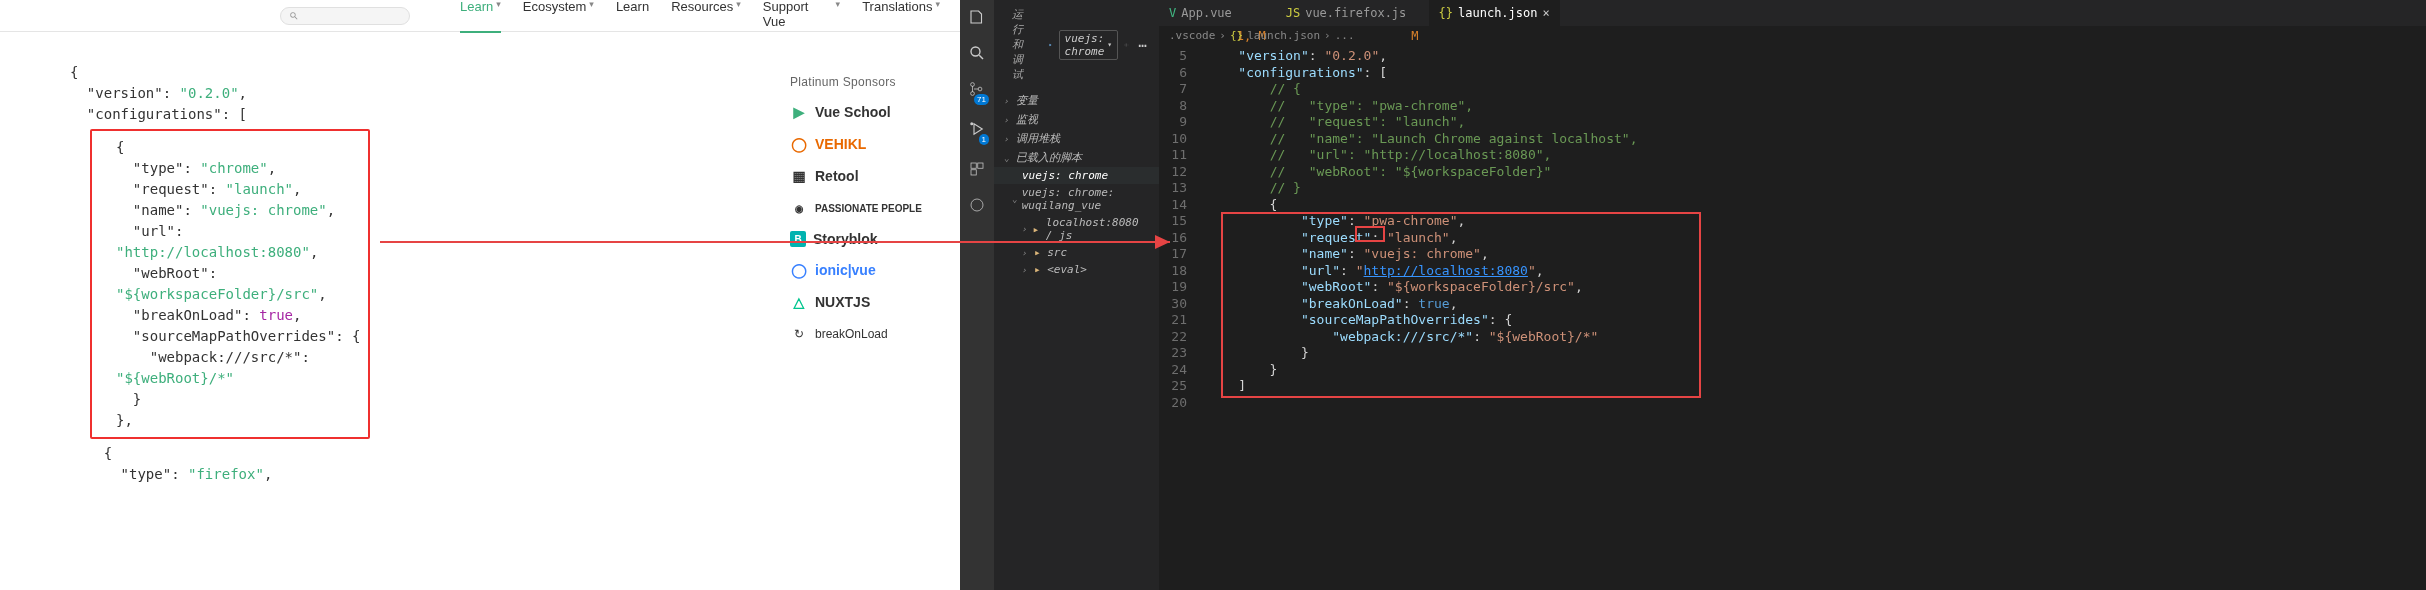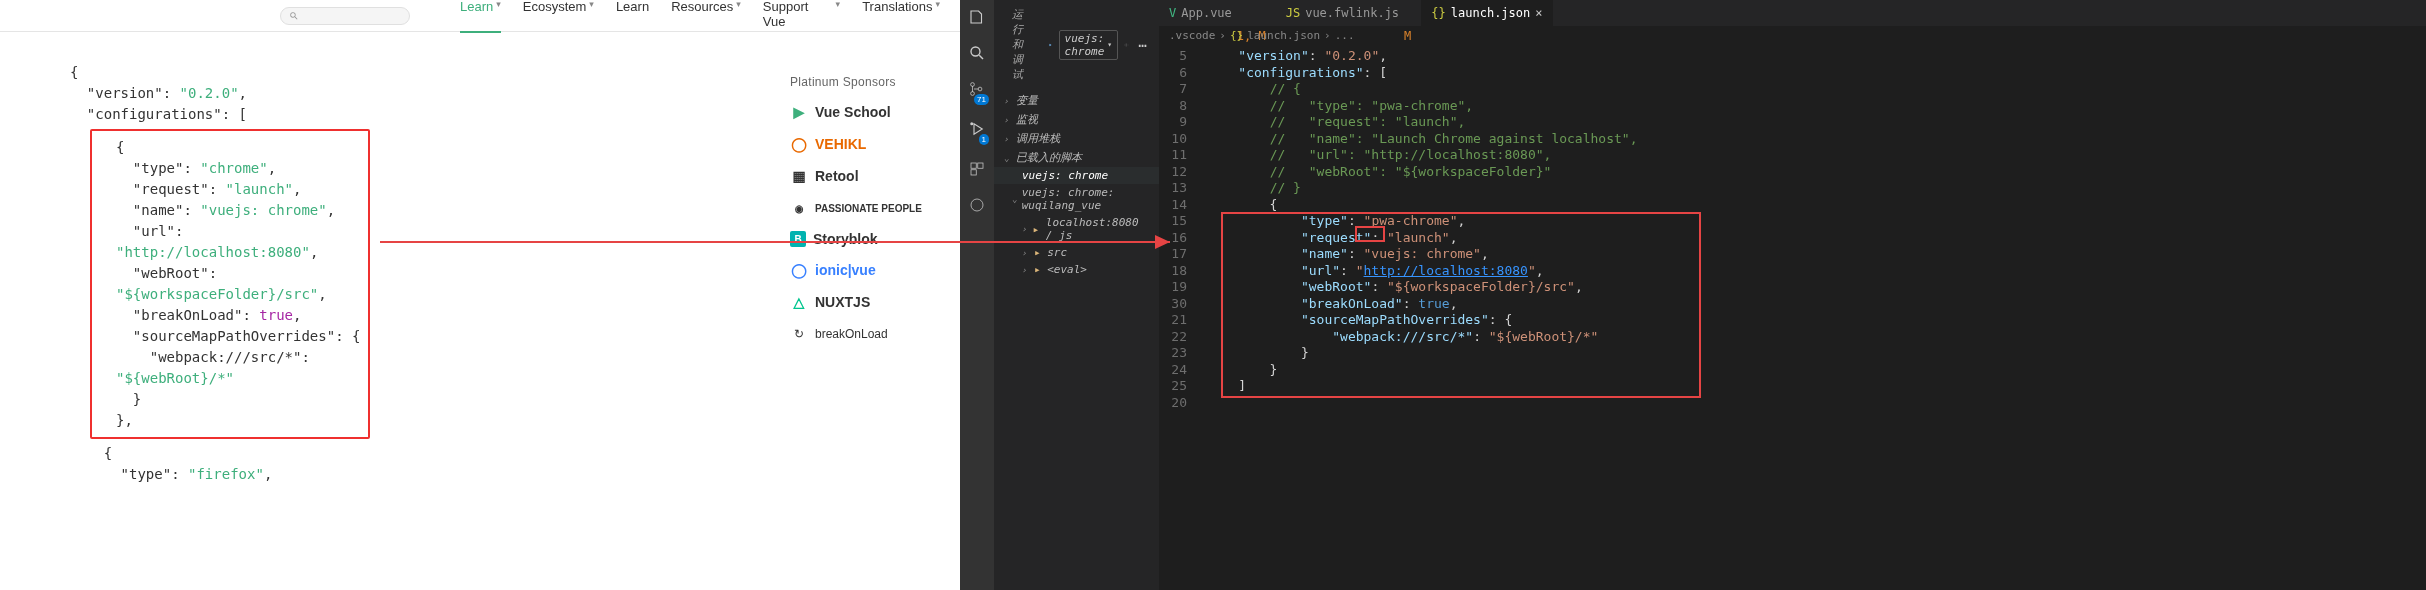--- a/index.html
+++ b/index.html
@@ -255,21 +255,21 @@
 
   <div class="editor-area">
     <div class="tabs">
       <div class="tab">
           <span style="color:#41b883">V</span>
           <span>App.vue</span>
           <span class="tab-mod">1, M</span>
         </div>
       <div class="tab">
           <span style="color:#cbcb41">JS</span>
-          <span>vue.fwlink.js</span>
+          <span>vue.firefox.js</span>
           <span class="tab-mod">M</span>
         </div>
       <div class="tab active">
           <span style="color:#cbcb41">{}</span>
           <span>launch.json</span>
           <span class="tab-x">×</span>
         </div>
     </div>
     <div class="bread">
       <span>.vscode</span>

